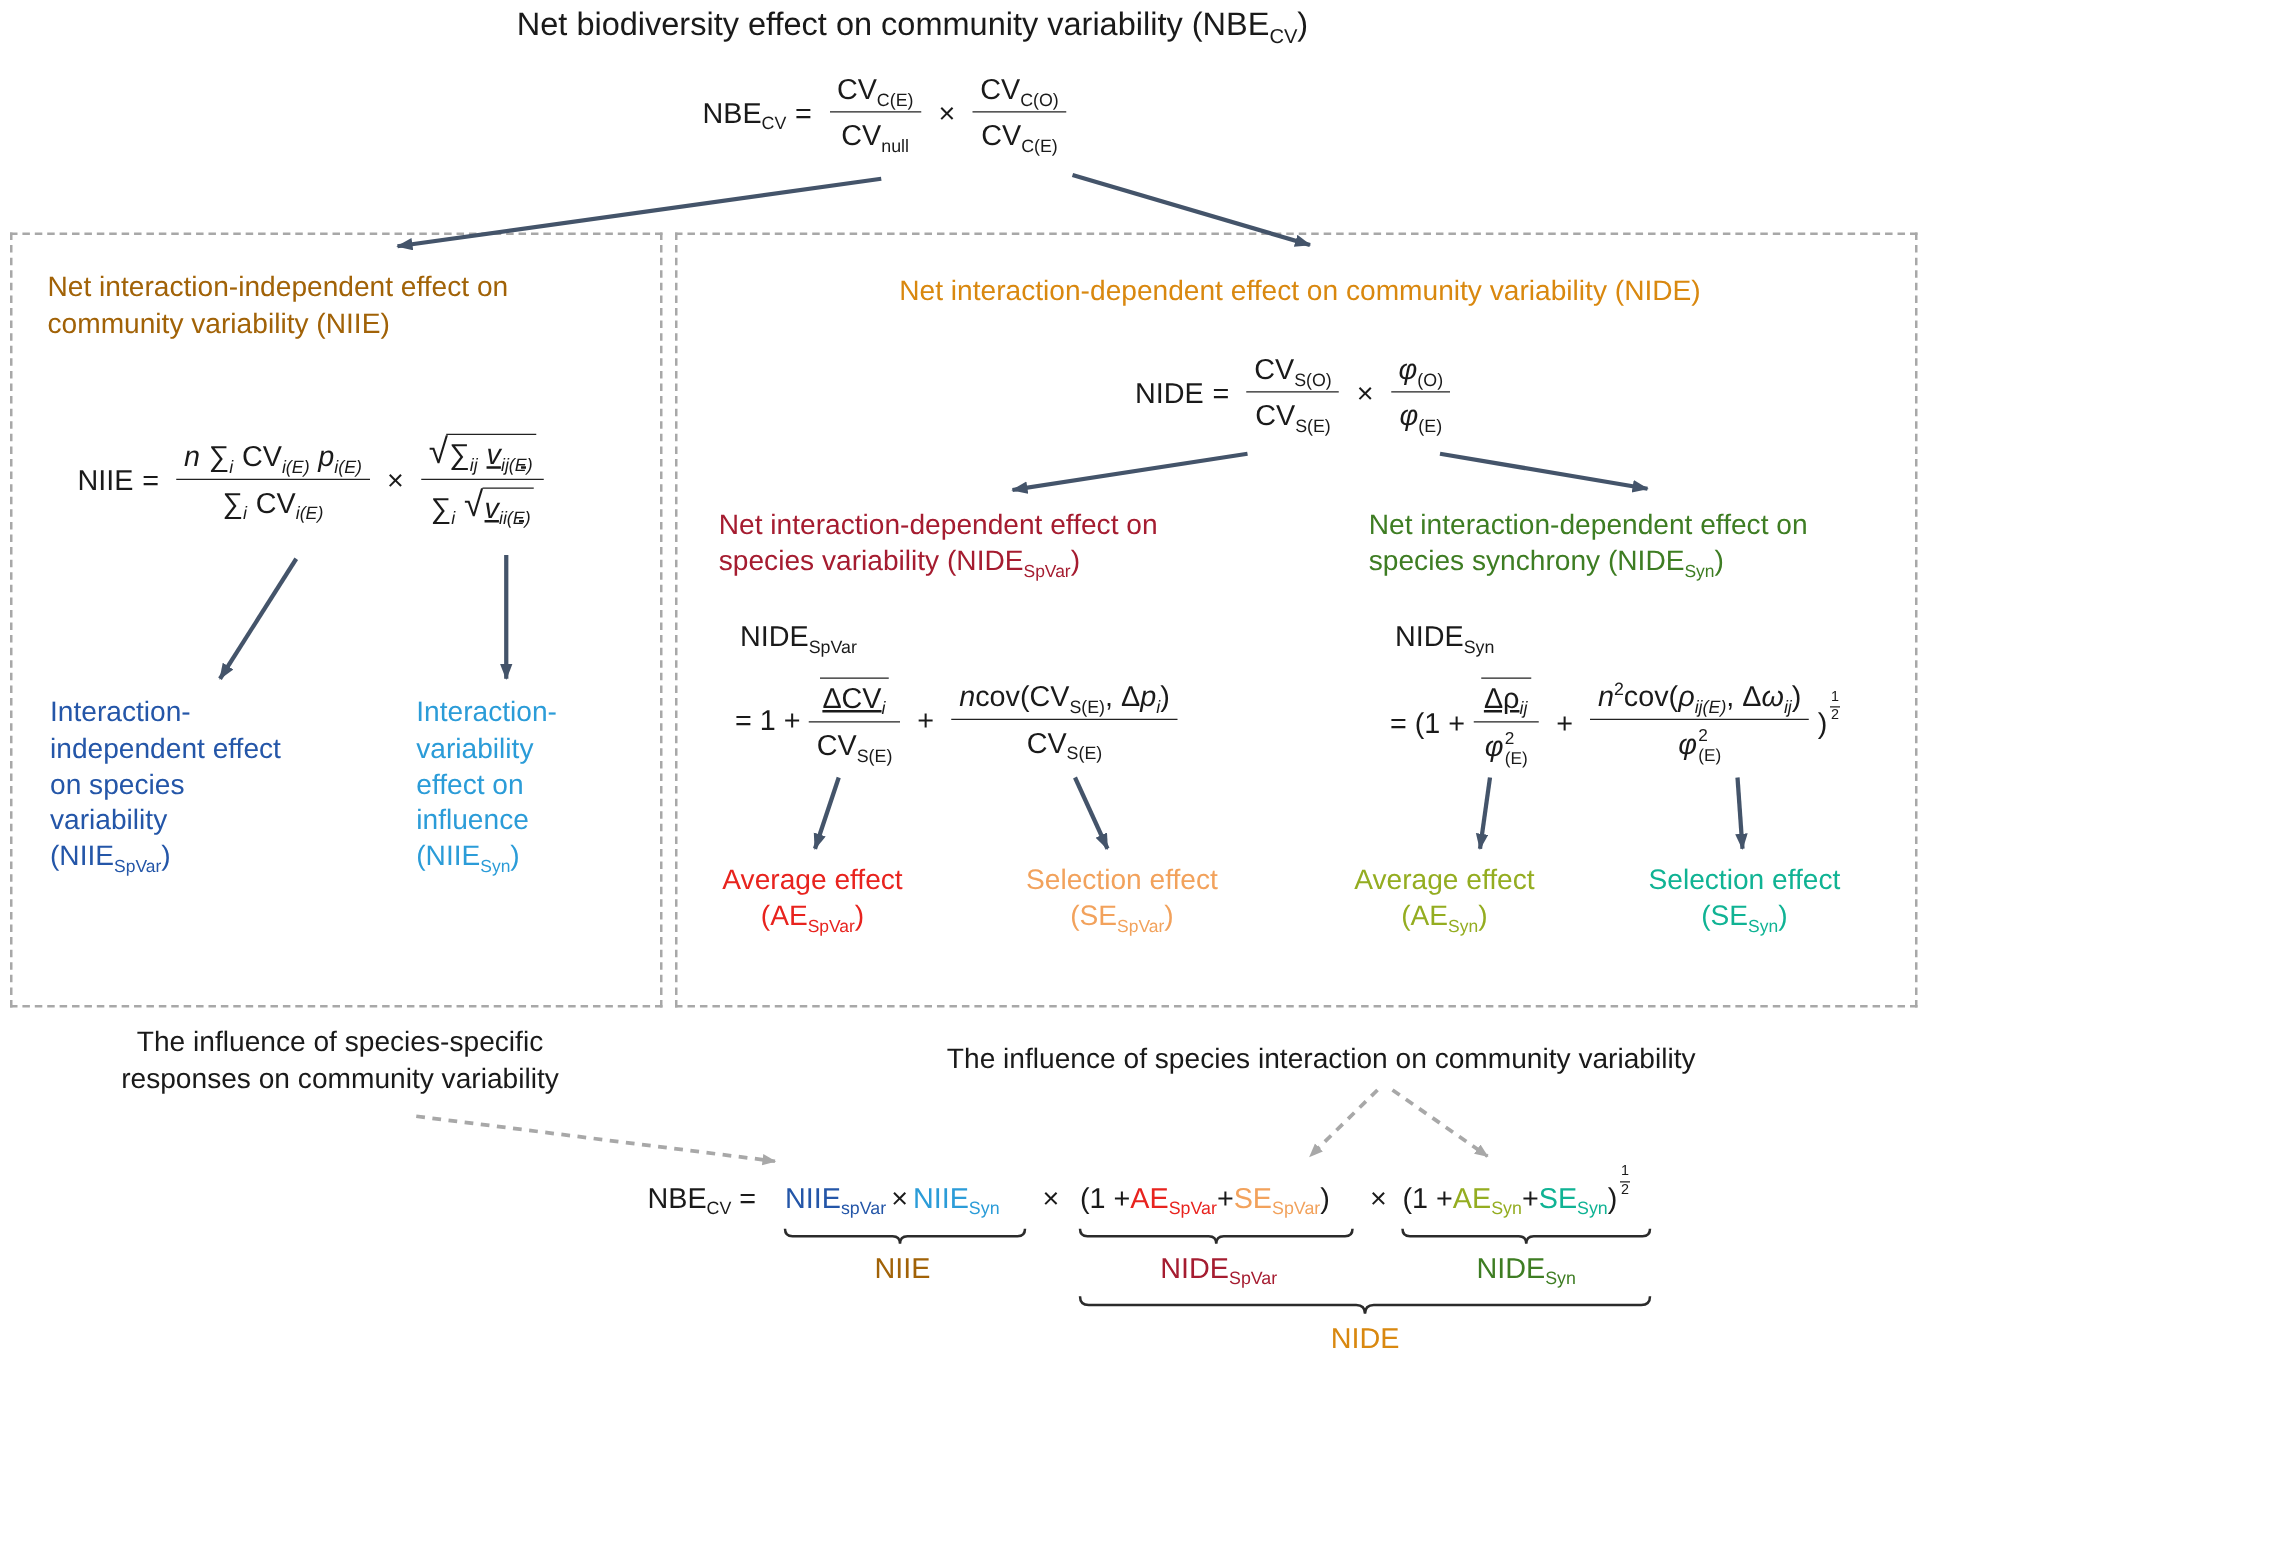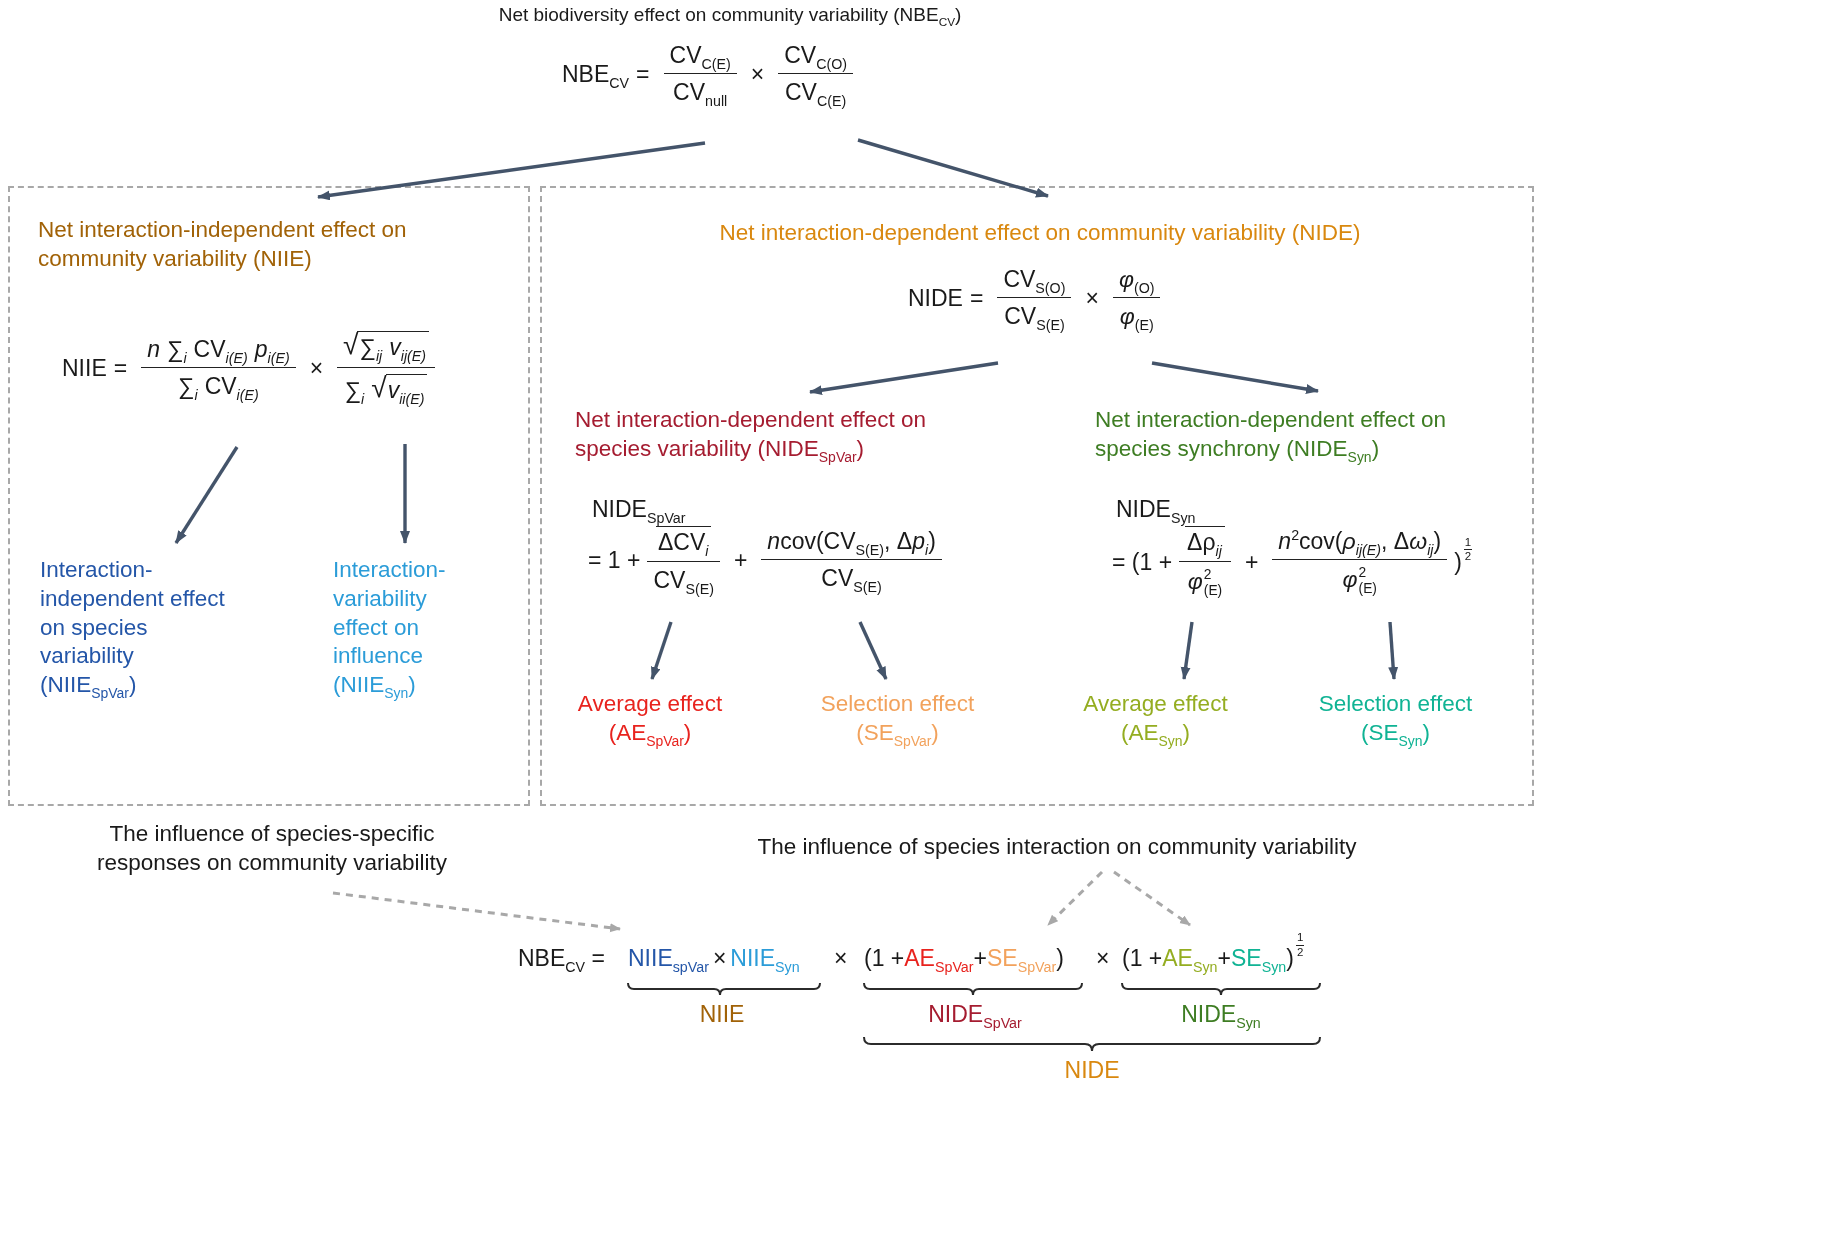--- a/index.html
+++ b/index.html
@@ -1,34 +1,34 @@
 <!DOCTYPE html>
 <html><head>
 <meta charset="utf-8">
 <style>
   html,body{margin:0;padding:0;background:#fff;}
   .canvas{position:relative;width:1821px;height:1249px;background:#ffffff;
     font-family:"Liberation Sans","DejaVu Sans",sans-serif;color:#1a1a1a;overflow:hidden;}
   .abs{position:absolute;}
   .label{position:absolute;font-size:22.5px;line-height:1.28;}
-  .title{font-size:19px;}
+  .title{font-size:26px;}
   .eq{position:absolute;display:flex;align-items:center;font-size:23px;white-space:nowrap;line-height:1.15;}
   .eqwrap{position:absolute;font-size:23px;white-space:nowrap;line-height:1.15;}
   .eqline1{margin:0 0 4px 4px;}
   .eqline2{display:flex;align-items:center;}
-  .frac{display:inline-flex;flex-direction:column;align-items:center;margin:0 7px;}
+  .frac{display:inline-flex;flex-direction:column;align-items:center;margin:16px 7px;}
   .fnum{padding:0 6px 5px;}
   .fbar{align-self:stretch;height:0;border-top:1.8px solid #222;}
   .fden{padding:5px 6px 0;}
   sub{font-size:0.62em;line-height:0;}
   .sup{font-size:0.62em;line-height:0;vertical-align:super;}
   .it{font-style:italic;}
   .op{margin:0 7px;}
   .sp{margin-left:7px;}
-  .ovl{display:inline-block;border-top:1.8px solid #222;padding:2px 3px 0 2px;}
+  .ovl{display:inline-block;border-top:1.8px solid #222;padding:2px 3px 0 2px;text-decoration:underline;}
   .rad{font-size:1.22em;margin-right:-1px;display:inline-block;transform:translateY(-1px);}
   .stack{display:inline-flex;flex-direction:column;align-items:flex-start;font-size:0.6em;line-height:1.15;margin-left:1px;vertical-align:middle;}
   .expfrac{display:inline-flex;flex-direction:column;align-items:center;font-size:0.5em;line-height:1.15;transform:translateY(-13px);margin-left:2px;}
   .expnum{border-bottom:1.3px solid #222;padding:0 1px;}
   .dashed-box{position:absolute;border:2px dashed #a8a8a8;background:transparent;}
   .c-purple{color:#a16207}.c-dblue{color:#2456a8}.c-lblue{color:#2b9cd8}
   .c-orange{color:#d9880f}.c-dred{color:#a51c30}.c-red{color:#e8231e}
   .c-lorange{color:#f2a25c}.c-green{color:#3e7d23}.c-olive{color:#94ad21}.c-teal{color:#10b394}
   .center{text-align:center;}
   svg.overlay{position:absolute;left:0;top:0;width:1821px;height:1249px;pointer-events:none;}

